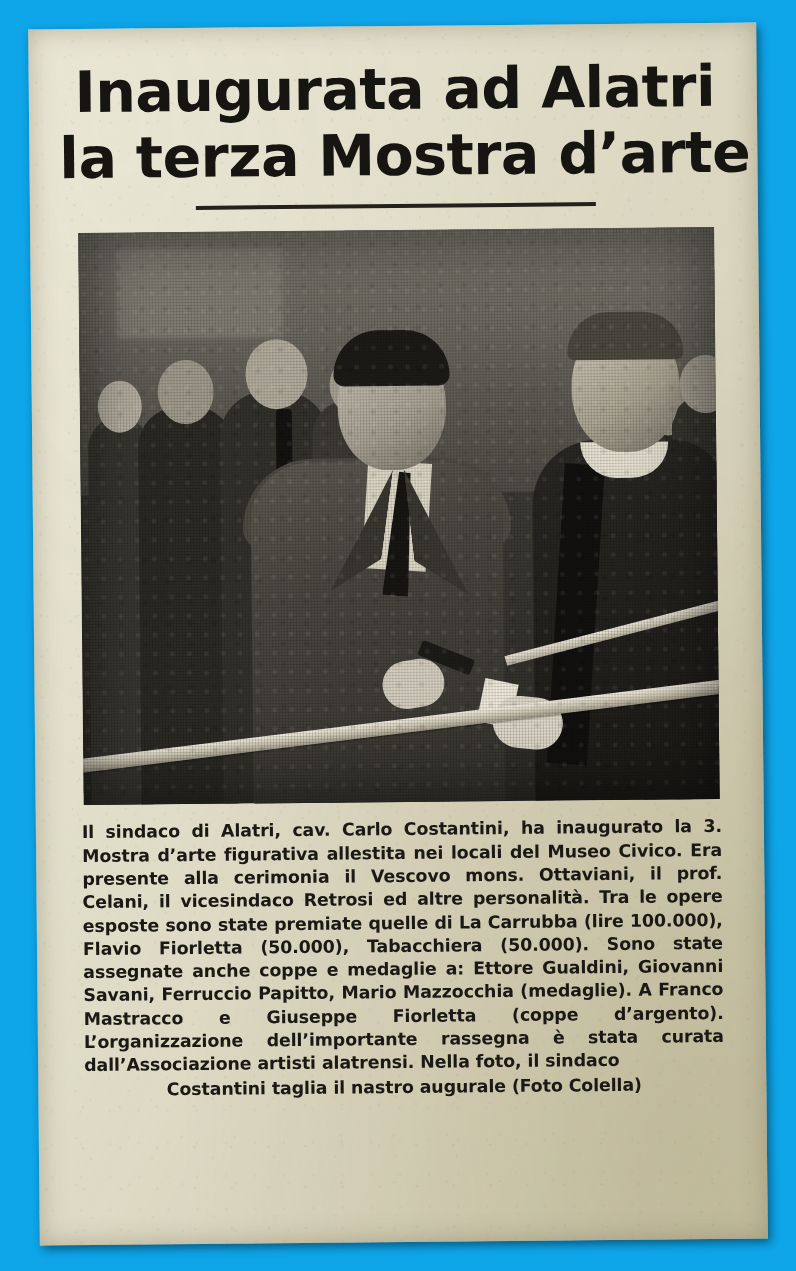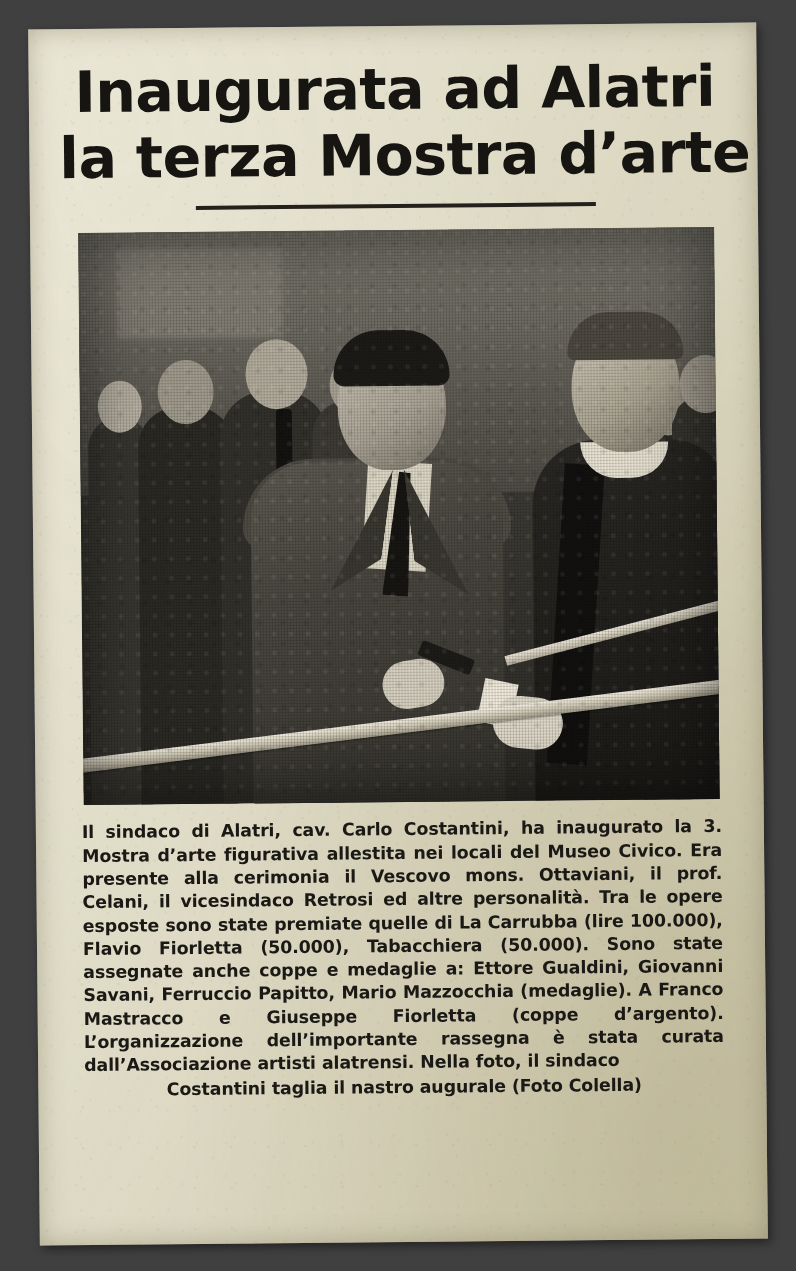--- a/index.html
+++ b/index.html
@@ -11,21 +11,21 @@
     width: 796px;
     height: 1271px;
     font-family: "Liberation Sans", sans-serif;
     overflow: hidden;
   }
 
   .page {
     position: relative;
     width: 796px;
     height: 1271px;
-    background: #404040;
+    background: #0ea5e9;
     box-sizing: border-box;
   }
 
   
   .clipping {
     position: absolute;
     left: 34px;
     top: 26px;
     width: 728px;
     height: 1216px;

